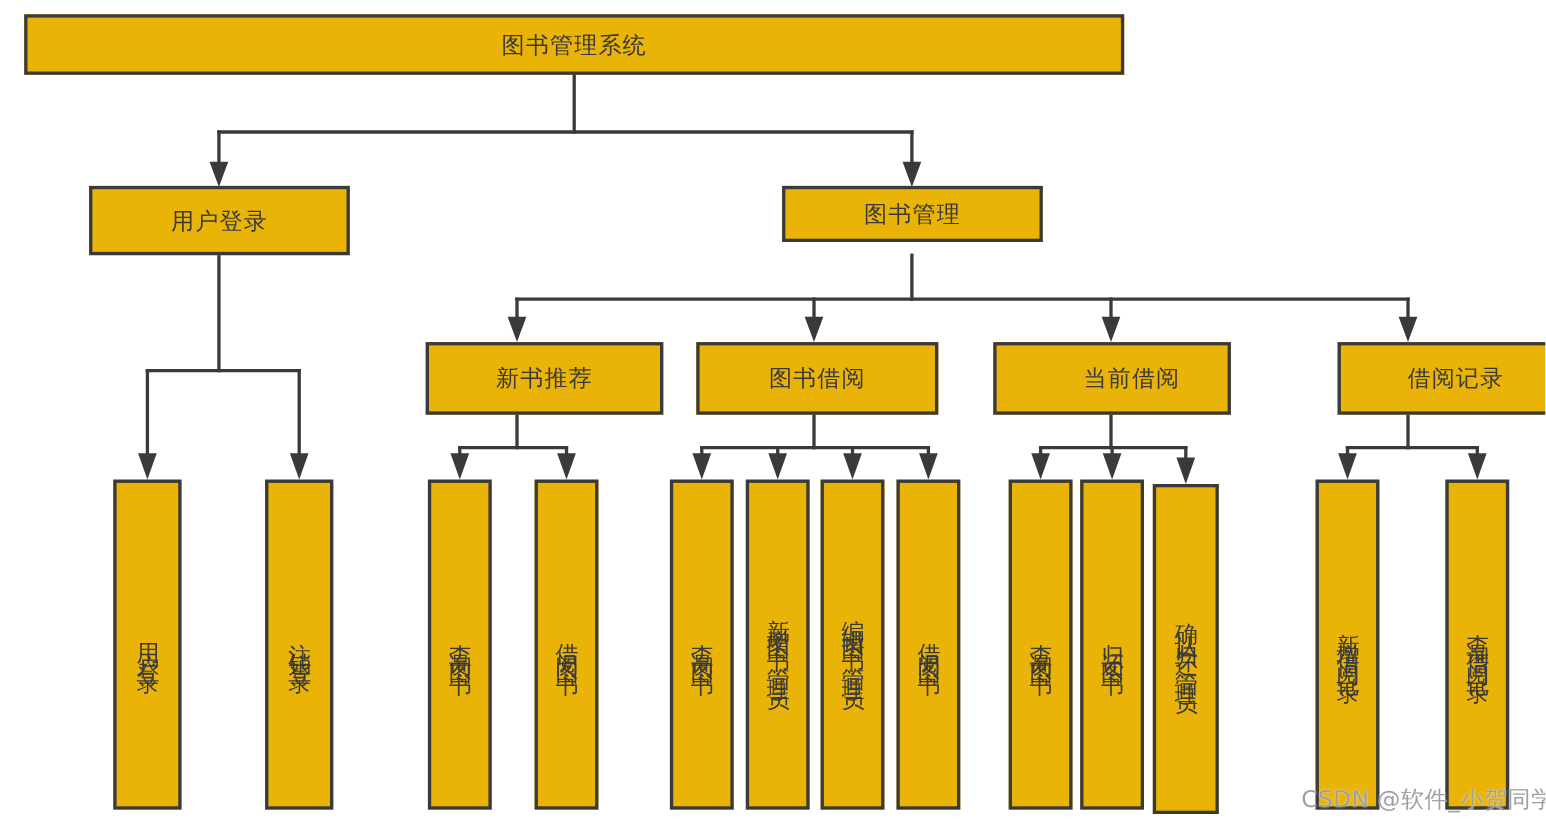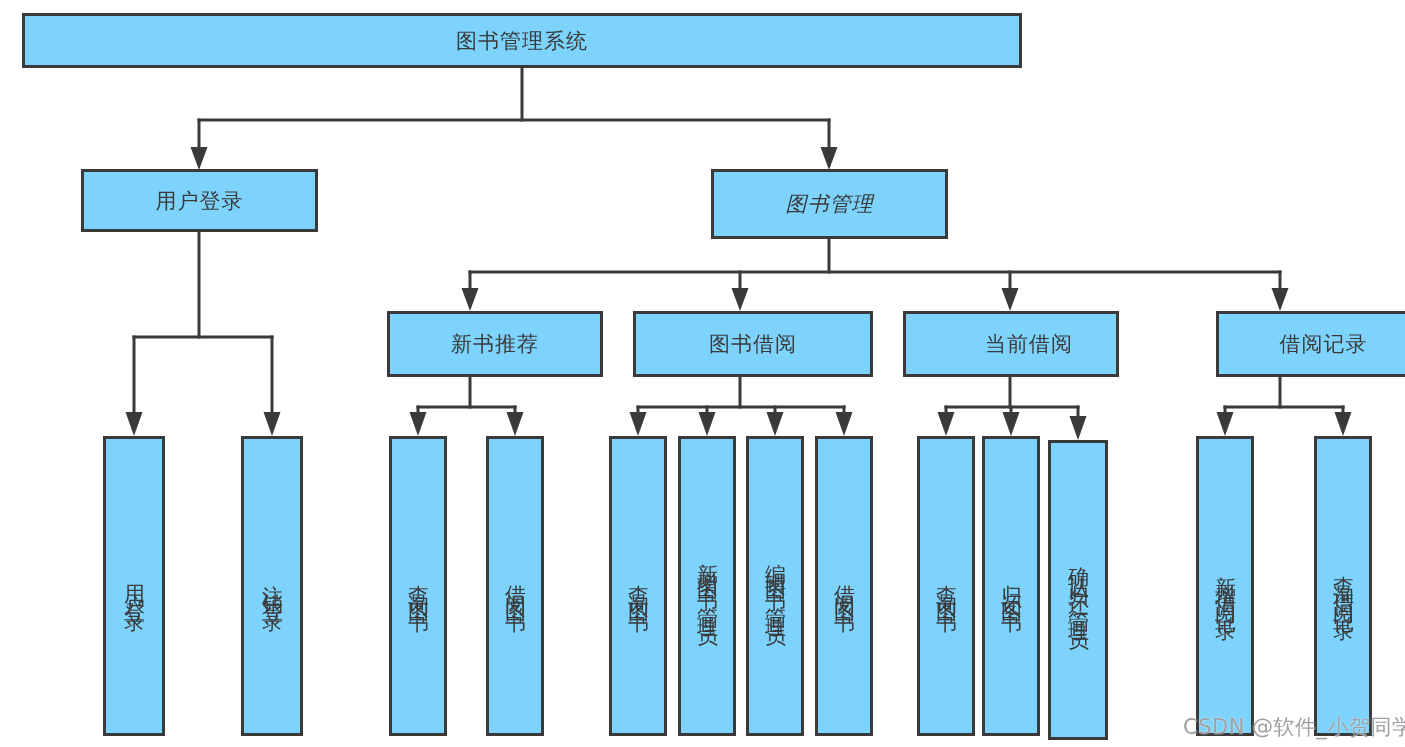--- a/index.html
+++ b/index.html
@@ -21,21 +21,21 @@
     stroke: #3a3a3a;
     stroke-width: 3;
     stroke-linecap: square;
     fill: none;
   }
   .connectors polygon { fill: #3a3a3a; }
   .node {
     position: absolute;
     box-sizing: border-box;
     border: 3px solid #3a3a3a;
-    background: #7dd3fc;
+    background: #eab308;
     color: #3a3a3a;
     display: flex;
     align-items: center;
     justify-content: center;
     z-index: 2;
   }
   .hlabel {
     font-size: 21px;
     letter-spacing: 1px;
     white-space: nowrap;
@@ -128,28 +128,28 @@
       <polygon points="1334.5,412 1351.5,412 1343,436"></polygon>
   </svg>
 
   <div class="node" style="left:22px; top:13px; width:1000px; height:55px;">
     <span class="hlabel">图书管理系统</span>
   </div>
 
   <div class="node" style="left:81px; top:169px; width:237px; height:63px;">
     <span class="hlabel">用户登录</span>
   </div>
-  <div class="node" style="left:711px; top:169px; width:237px; height:70px;font-style:italic;">
+  <div class="node" style="left:711px; top:169px; width:237px; height:51px;">
     <span class="hlabel">图书管理</span>
   </div>
 
   <div class="node" style="left:363px; top:311px; width:216px; height:66px;margin-left:24px;">
     <span class="hlabel">新书推荐</span>
   </div>
-  <div class="node" style="left:633px; top:311px; width:240px; height:66px;">
+  <div class="node" style="left:633px; top:311px; width:220px; height:66px;">
     <span class="hlabel">图书借阅</span>
   </div>
   <div class="node" style="left:903px; top:311px; width:216px; height:66px;padding-left:36px;">
     <span class="hlabel">当前借阅</span>
   </div>
   <div class="node" style="left:1173px; top:311px; width:215px; height:66px;margin-left:43px;">
     <span class="hlabel">借阅记录</span>
   </div>
 
   <div class="node leaf" style="left:103px; width:62px;">

